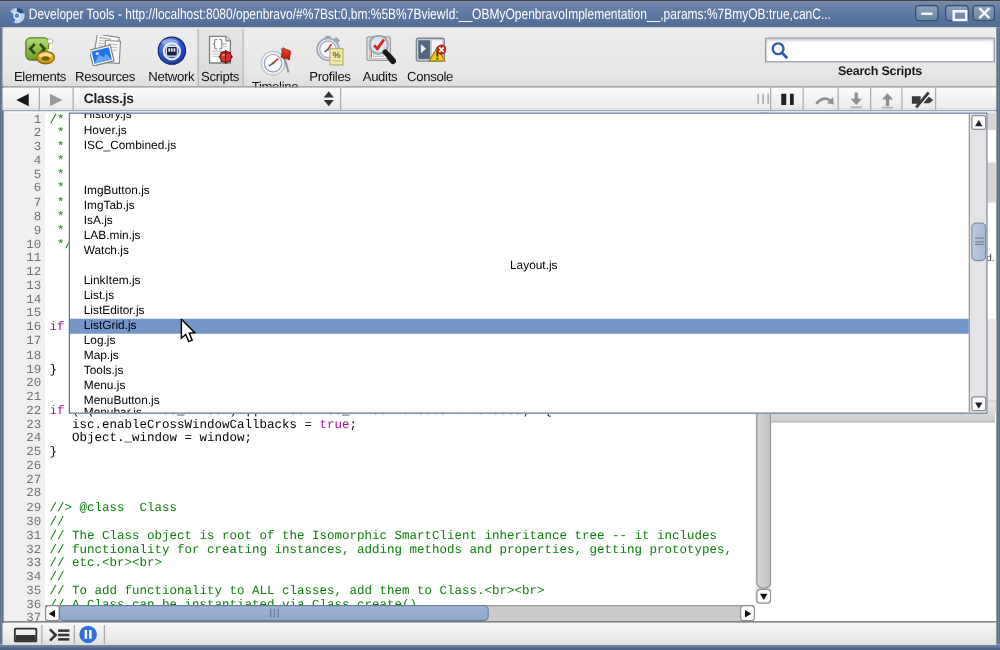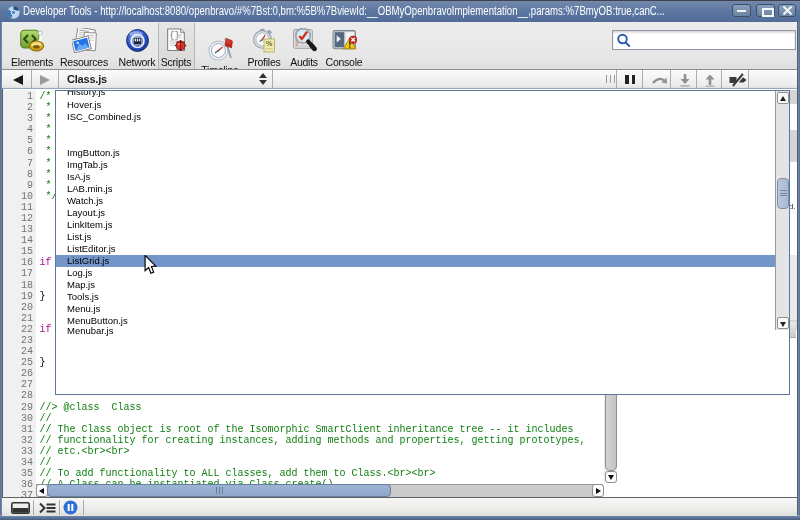--- a/index.html
+++ b/index.html
@@ -37,21 +37,21 @@
 #vdown{left:604.5px;top:471px;width:12px;height:12px;background:#fdfdfd;border:1px solid #8f8f8f;border-radius:3px;box-sizing:border-box;}
 #hscroll{left:36px;top:484px;width:567px;height:13px;background:#cbcbcb;border-top:1px solid #9a9a9a;box-sizing:border-box;}
 #hleft{left:36px;top:484px;width:12px;height:13px;background:#fdfdfd;border:1px solid #8f8f8f;border-radius:3px;box-sizing:border-box;}
 #hthumb{left:47px;top:484px;width:344px;height:12.5px;background:linear-gradient(#9db4d4,#8ea7cb);border:1px solid #68809f;border-radius:4px;box-sizing:border-box;}
 #hright{left:592px;top:484px;width:12px;height:13px;background:#fdfdfd;border:1px solid #8f8f8f;border-radius:3px;box-sizing:border-box;}
 .arrow{position:absolute;width:0;height:0;}
 
 #sidebar{left:617px;top:90px;width:180px;height:407px;background:#fff;}
 #paneband{left:617px;top:322px;width:179px;height:16px;background:linear-gradient(#e8e8e8,#cccccc);border-bottom:1px solid #adadad;box-sizing:border-box;overflow:hidden;}
 
-#dropdown{left:55px;top:90px;width:735px;height:305px;background:#fff;border:1px solid #60779c;box-sizing:border-box;overflow:hidden;}
+#dropdown{left:55px;top:90px;width:735px;height:241px;background:#fff;border:1px solid #60779c;box-sizing:border-box;overflow:hidden;}
 .ditem{position:absolute;left:0;width:720px;height:12.04px;line-height:12.04px;padding-left:11px;font-size:9.5px;color:#000;white-space:nowrap;}
 .dsel{background:#7395c7;}
 #dscroll{position:absolute;left:719px;top:0;width:14px;height:239px;background:#e4e4e6;border-left:1px solid #9a9a9a;}
 
 #statusbar{left:2px;top:497px;width:795px;height:19px;background:linear-gradient(#f7f7f6,#eaeae8 70%,#dfdfdd);border-top:1px solid #5d6269;box-sizing:border-box;}
 .ssep{position:absolute;top:2px;width:1px;height:15px;background:#aaa;}
 </style>
 </head>
 <body>
 <div id="win">
@@ -238,20 +238,21 @@
       <path d="M18.6,9.5 L22,12.9 M22,9.5 L18.6,12.9" stroke="#fff" stroke-width="1.3"></path>
     </svg>
     <div class="lbl">Console</div>
   </div>
 
   <div class="abs" id="searchbox"></div>
   <svg class="abs" style="left:616px;top:33px;" width="16" height="16" viewBox="0 0 16 16">
     <circle cx="6.5" cy="6" r="4.3" fill="none" stroke="#2b5cae" stroke-width="1.9"></circle>
     <line x1="9.6" y1="9.2" x2="13.8" y2="13.6" stroke="#2b5cae" stroke-width="2.1"></line>
   </svg>
+  <div class="abs" id="searchlbl">Search Scripts</div>
 
   <div class="abs" id="navbar">
     <div class="arrow" style="left:11px;top:4.5px;border-top:5.5px solid transparent;border-bottom:5.5px solid transparent;border-right:10px solid #1a1a1a;"></div>
     <div class="arrow" style="left:38px;top:4.5px;border-top:5.5px solid transparent;border-bottom:5.5px solid transparent;border-left:10px solid #9a9a9a;"></div>
     <div class="nsep" style="left:29px;"></div>
     <div class="nsep" style="left:56px;"></div>
     <div style="position:absolute;left:65px;top:3px;font-size:11px;font-weight:bold;letter-spacing:-0.2px;color:#222;">Class.js</div>
     <div class="arrow" style="left:257px;top:3px;border-left:4px solid transparent;border-right:4px solid transparent;border-bottom:5px solid #333;"></div>
     <div class="arrow" style="left:257px;top:10px;border-left:4px solid transparent;border-right:4px solid transparent;border-top:5px solid #333;"></div>
     <div class="nsep" style="left:270px;"></div>
@@ -388,21 +389,21 @@
 
   <div class="abs" id="dropdown">
     <div class="ditem" style="top:-4.52px;">History.js</div>
     <div class="ditem" style="top:7.52px;">Hover.js</div>
     <div class="ditem" style="top:19.55px;">ISC_Combined.js</div>
     <div class="ditem" style="top:55.67px;">ImgButton.js</div>
     <div class="ditem" style="top:67.70px;">ImgTab.js</div>
     <div class="ditem" style="top:79.74px;">IsA.js</div>
     <div class="ditem" style="top:91.78px;">LAB.min.js</div>
     <div class="ditem" style="top:103.81px;">Watch.js</div>
-    <div class="ditem" style="top:115.85px;">Layout.js</div>
+    <div class="ditem" style="top:115.85px;text-align:center;">Layout.js</div>
     <div class="ditem" style="top:127.89px;">LinkItem.js</div>
     <div class="ditem" style="top:139.92px;">List.js</div>
     <div class="ditem" style="top:151.96px;">ListEditor.js</div>
     <div class="ditem dsel" style="top:164.00px;">ListGrid.js</div>
     <div class="ditem" style="top:176.03px;">Log.js</div>
     <div class="ditem" style="top:188.07px;">Map.js</div>
     <div class="ditem" style="top:200.11px;">Tools.js</div>
     <div class="ditem" style="top:212.15px;">Menu.js</div>
     <div class="ditem" style="top:224.18px;">MenuButton.js</div>
     <div class="ditem" style="top:234.3px;">Menubar.js</div>

